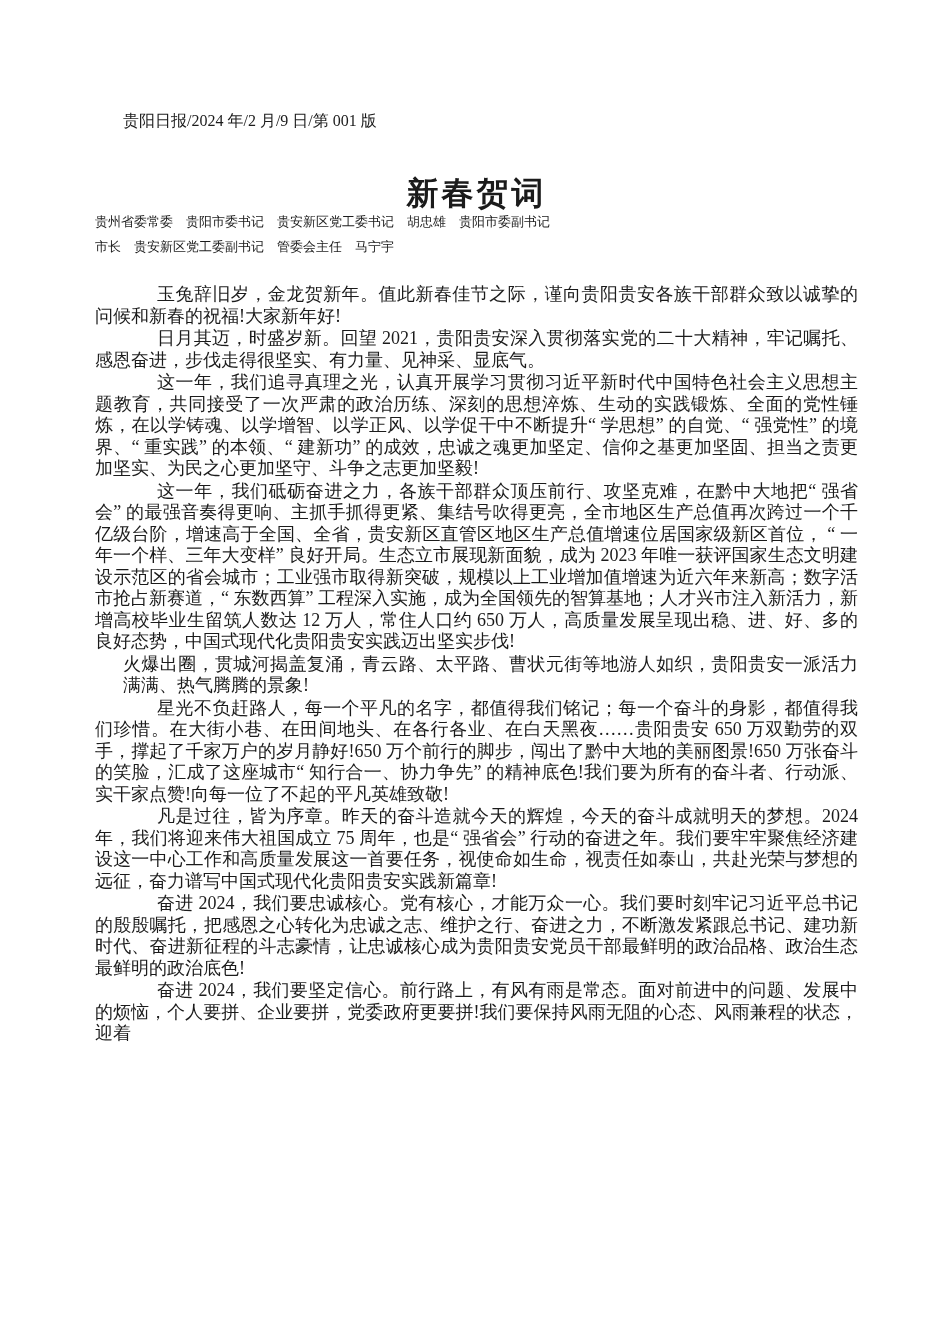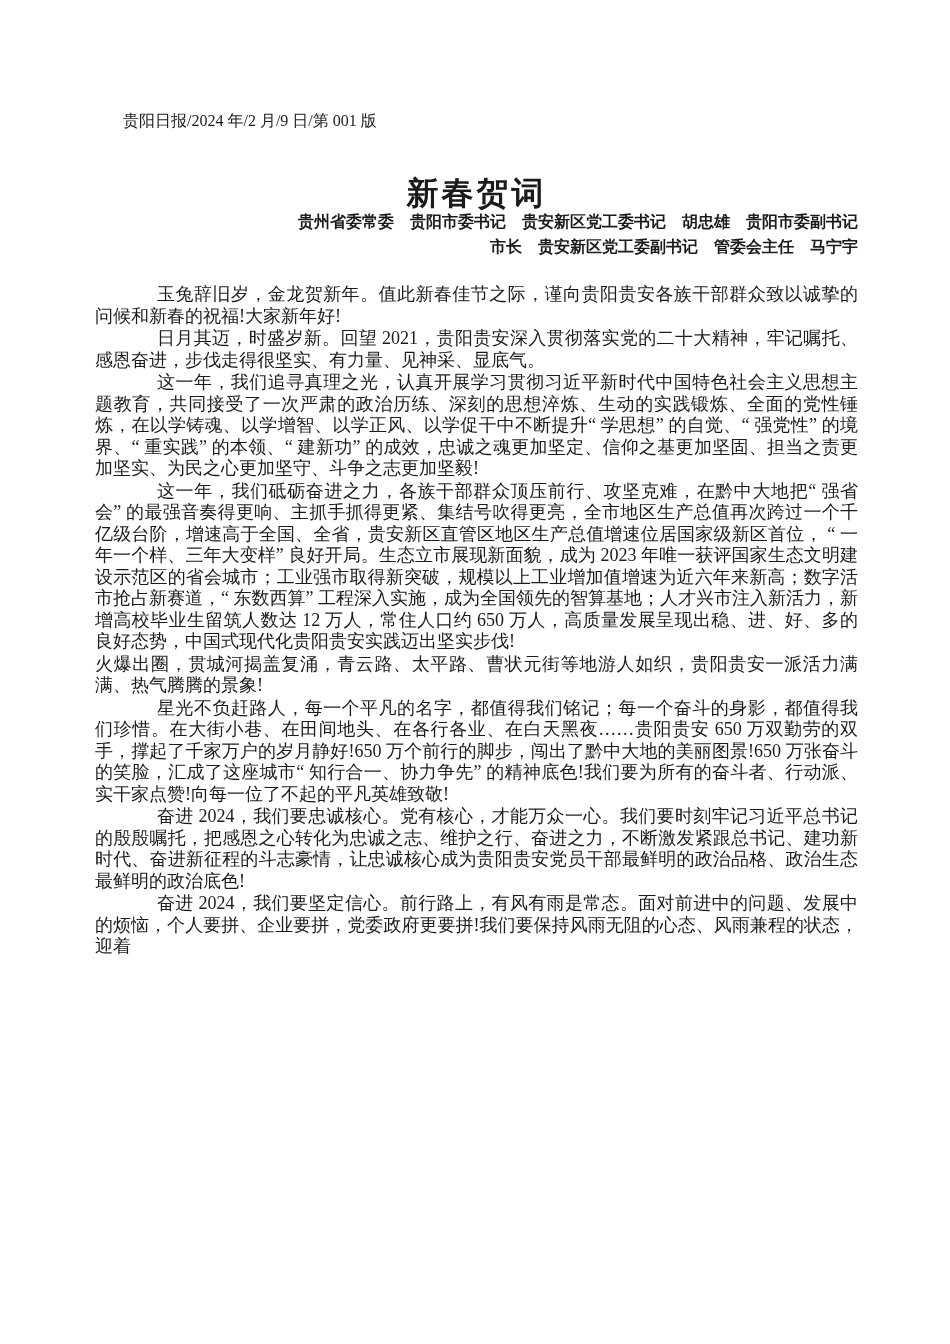--- a/index.html
+++ b/index.html
@@ -34,41 +34,41 @@
     font-size: 32px;
     font-weight: bold;
     letter-spacing: 3px;
     line-height: 40px;
   }
   .byline {
     position: absolute;
     left: 95px;
     top: 209px;
     width: 763px;
-    text-align: right;
-    font-size: 16px;
+    text-align: left;
+    font-size: 13px;
     line-height: 25px;
-    font-weight: bold;
   }
   .article-body {
     position: absolute;
     left: 95px;
     top: 284px;
     width: 763px;
     font-size: 18px;
     line-height: 21.5px;
     text-align: justify;
     text-justify: inter-ideograph;
   }
   .article-body p {
     margin: 0 0 1px 0;
     text-indent: 62px;
   }
   .article-body p.no-indent {
     text-indent: 0;
+    margin-left: 28px;
   }
   .page-footer {
     position: absolute;
     left: 95px;
     top: 1186px;
     width: 718px;
     text-align: right;
     font-size: 16px;
     line-height: 20px;
   }
@@ -87,18 +87,19 @@
     <div>市长　贵安新区党工委副书记　管委会主任　马宁宇</div>
   </div>
 
   <div class="article-body">
       <p>玉兔辞旧岁，金龙贺新年。值此新春佳节之际，谨向贵阳贵安各族干部群众致以诚挚的问候和新春的祝福!大家新年好!</p>
       <p>日月其迈，时盛岁新。回望 2021，贵阳贵安深入贯彻落实党的二十大精神，牢记嘱托、感恩奋进，步伐走得很坚实、有力量、见神采、显底气。</p>
       <p>这一年，我们追寻真理之光，认真开展学习贯彻习近平新时代中国特色社会主义思想主题教育，共同接受了一次严肃的政治历练、深刻的思想淬炼、生动的实践锻炼、全面的党性锤炼，在以学铸魂、以学增智、以学正风、以学促干中不断提升“ 学思想” 的自觉、“ 强党性” 的境界、“ 重实践” 的本领、“ 建新功” 的成效，忠诚之魂更加坚定、信仰之基更加坚固、担当之责更加坚实、为民之心更加坚守、斗争之志更加坚毅!</p>
       <p>这一年，我们砥砺奋进之力，各族干部群众顶压前行、攻坚克难，在黔中大地把“ 强省会” 的最强音奏得更响、主抓手抓得更紧、集结号吹得更亮，全市地区生产总值再次跨过一个千亿级台阶，增速高于全国、全省，贵安新区直管区地区生产总值增速位居国家级新区首位， “ 一年一个样、三年大变样” 良好开局。生态立市展现新面貌，成为 2023 年唯一获评国家生态文明建设示范区的省会城市；工业强市取得新突破，规模以上工业增加值增速为近六年来新高；数字活市抢占新赛道，“ 东数西算” 工程深入实施，成为全国领先的智算基地；人才兴市注入新活力，新增高校毕业生留筑人数达 12 万人，常住人口约 650 万人，高质量发展呈现出稳、进、好、多的良好态势，中国式现代化贵阳贵安实践迈出坚实步伐!</p>
       <p class="no-indent">火爆出圈，贯城河揭盖复涌，青云路、太平路、曹状元街等地游人如织，贵阳贵安一派活力满满、热气腾腾的景象!</p>
       <p>星光不负赶路人，每一个平凡的名字，都值得我们铭记；每一个奋斗的身影，都值得我们珍惜。在大街小巷、在田间地头、在各行各业、在白天黑夜……贵阳贵安 650 万双勤劳的双手，撑起了千家万户的岁月静好!650 万个前行的脚步，闯出了黔中大地的美丽图景!650 万张奋斗的笑脸，汇成了这座城市“ 知行合一、协力争先” 的精神底色!我们要为所有的奋斗者、行动派、实干家点赞!向每一位了不起的平凡英雄致敬!</p>
+      <p>凡是过往，皆为序章。昨天的奋斗造就今天的辉煌，今天的奋斗成就明天的梦想。2024 年，我们将迎来伟大祖国成立 75 周年，也是“ 强省会” 行动的奋进之年。我们要牢牢聚焦经济建设这一中心工作和高质量发展这一首要任务，视使命如生命，视责任如泰山，共赴光荣与梦想的远征，奋力谱写中国式现代化贵阳贵安实践新篇章!</p>
       <p>奋进 2024，我们要忠诚核心。党有核心，才能万众一心。我们要时刻牢记习近平总书记的殷殷嘱托，把感恩之心转化为忠诚之志、维护之行、奋进之力，不断激发紧跟总书记、建功新时代、奋进新征程的斗志豪情，让忠诚核心成为贵阳贵安党员干部最鲜明的政治品格、政治生态最鲜明的政治底色!</p>
       <p>奋进 2024，我们要坚定信心。前行路上，有风有雨是常态。面对前进中的问题、发展中的烦恼，个人要拼、企业要拼，党委政府更要拼!我们要保持风雨无阻的心态、风雨兼程的状态，迎着</p>
     </div>
 
 
 </div>
 
 </body></html>

